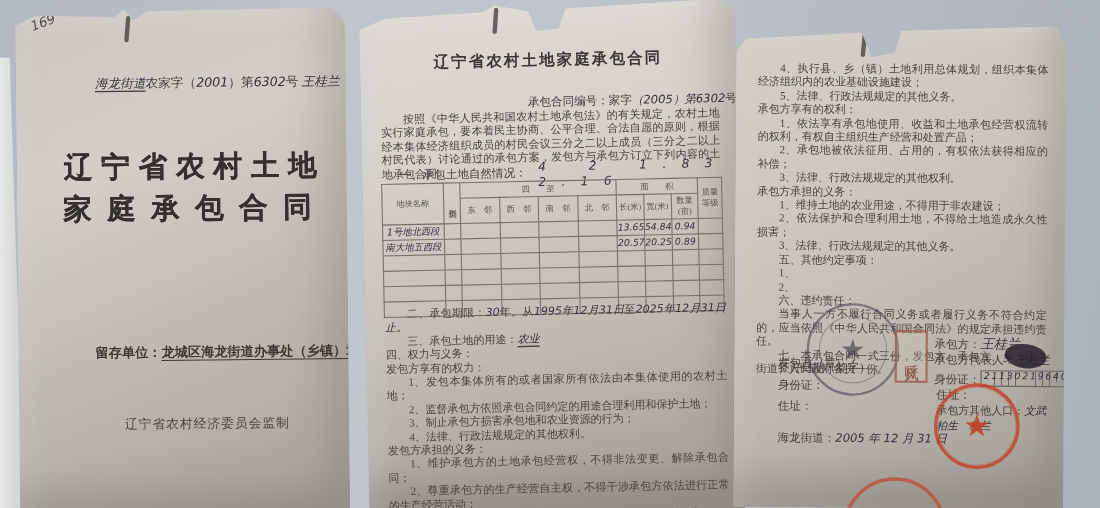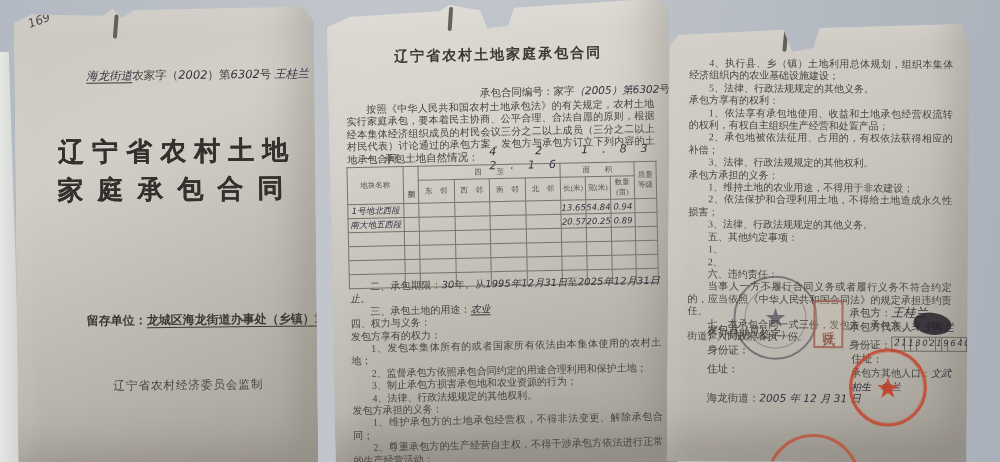--- a/index.html
+++ b/index.html
@@ -62,21 +62,21 @@
 <body>
 
 <div class="photo">
   <div class="pos edge-paper"></div>
 
   <section class="page page-left">
     <div class="pos binder" style="left:100px;top:8px;"></div>
     <div class="pos hw" style="left:14px;top:6px;font-size:12px;transform:rotate(-20deg);color:#4c4a52;">169</div>
 
     <div class="pos" style="left:72px;top:62px;width:226px;font-size:11.5px;">
-      <span class="hw u">海龙街道</span><span class="print">农家字（</span><span class="hw">2002</span><span class="print">）第</span><span class="hw">6302</span><span class="print">号</span>
+      <span class="hw u">海龙街道</span><span class="print">农家字（</span><span class="hw">2001</span><span class="print">）第</span><span class="hw">6302</span><span class="print">号</span>
       <span class="hw">王桂兰</span>
     </div>
 
     <div class="pos cover-title" style="left:12px;top:128px;">辽宁省农村土地</div>
     <div class="pos cover-title" style="left:12px;top:166px;letter-spacing:14px;">家庭承包合同</div>
 
     <div class="pos" style="left:70px;top:306px;font-size:12px;font-weight:700;color:#3b3934;white-space:nowrap;">
       <span>留存单位：</span><span class="u">龙城区海龙街道办事处（乡镇）章</span>
     </div>
 

